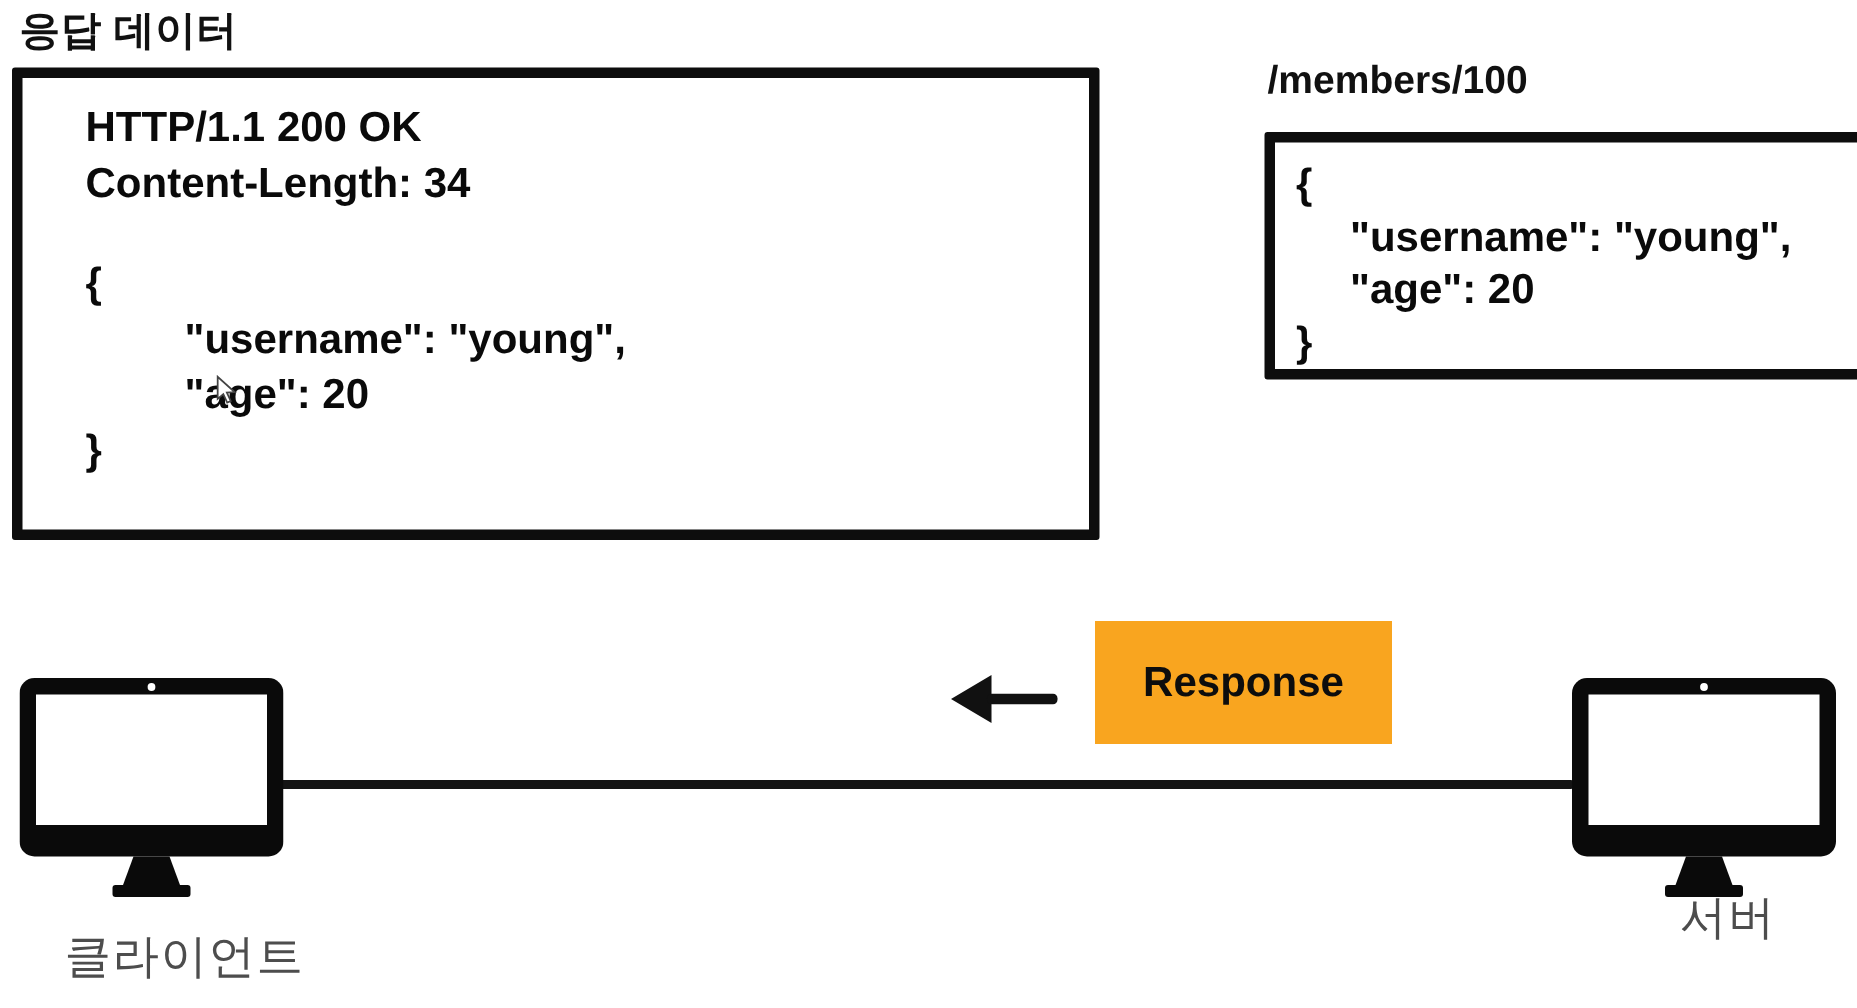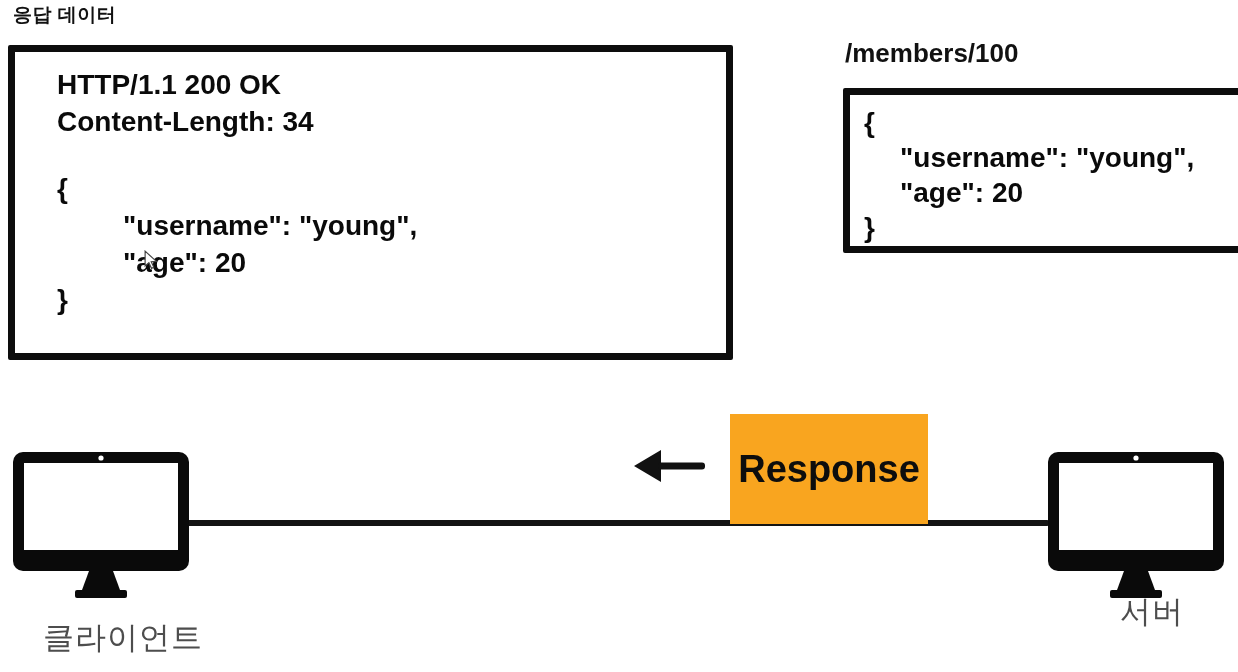--- a/index.html
+++ b/index.html
@@ -10,21 +10,21 @@
     background: #ffffff;
     overflow: hidden;
     font-family: "Liberation Sans", sans-serif;
     color: #0d0d0d;
   }
   .abs { position: absolute; }
 
   
   .diagram-title {
     left: 13px; top: 2px;
-    font-size: 19px; font-weight: bold; color: #111;
+    font-size: 27px; font-weight: bold; color: #111;
     letter-spacing: 0.5px;
   }
   .path-label {
     left: 845px; top: 38px;
     font-size: 26px; font-weight: bold; color: #111;
   }
 
   
   .sketch-box {
     background: #fff;
@@ -49,24 +49,24 @@
   .blank-gap { height: 30px; }
 
   
   .connection-line {
     left: 186px; top: 520px; width: 864px; height: 6px;
     background: #141414; border-radius: 3px;
   }
 
   
   .response-badge {
-    left: 730px; top: 414px; width: 198px; height: 110px;
+    left: 730px; top: 414px; width: 198px; height: 82px;
     background: #F9A51F;
     display: flex; align-items: center; justify-content: center;
-    font-size: 38px; font-weight: bold; color: #0d0d0d;
+    font-size: 28px; font-weight: bold; color: #0d0d0d;
   }
 
   
   .arrow-left { left: 633px; top: 448px; }
 
   
   .monitor-client { left: 13px;   top: 452px; }
   .monitor-server { left: 1048px; top: 452px; }
 
   .endpoint-label {

